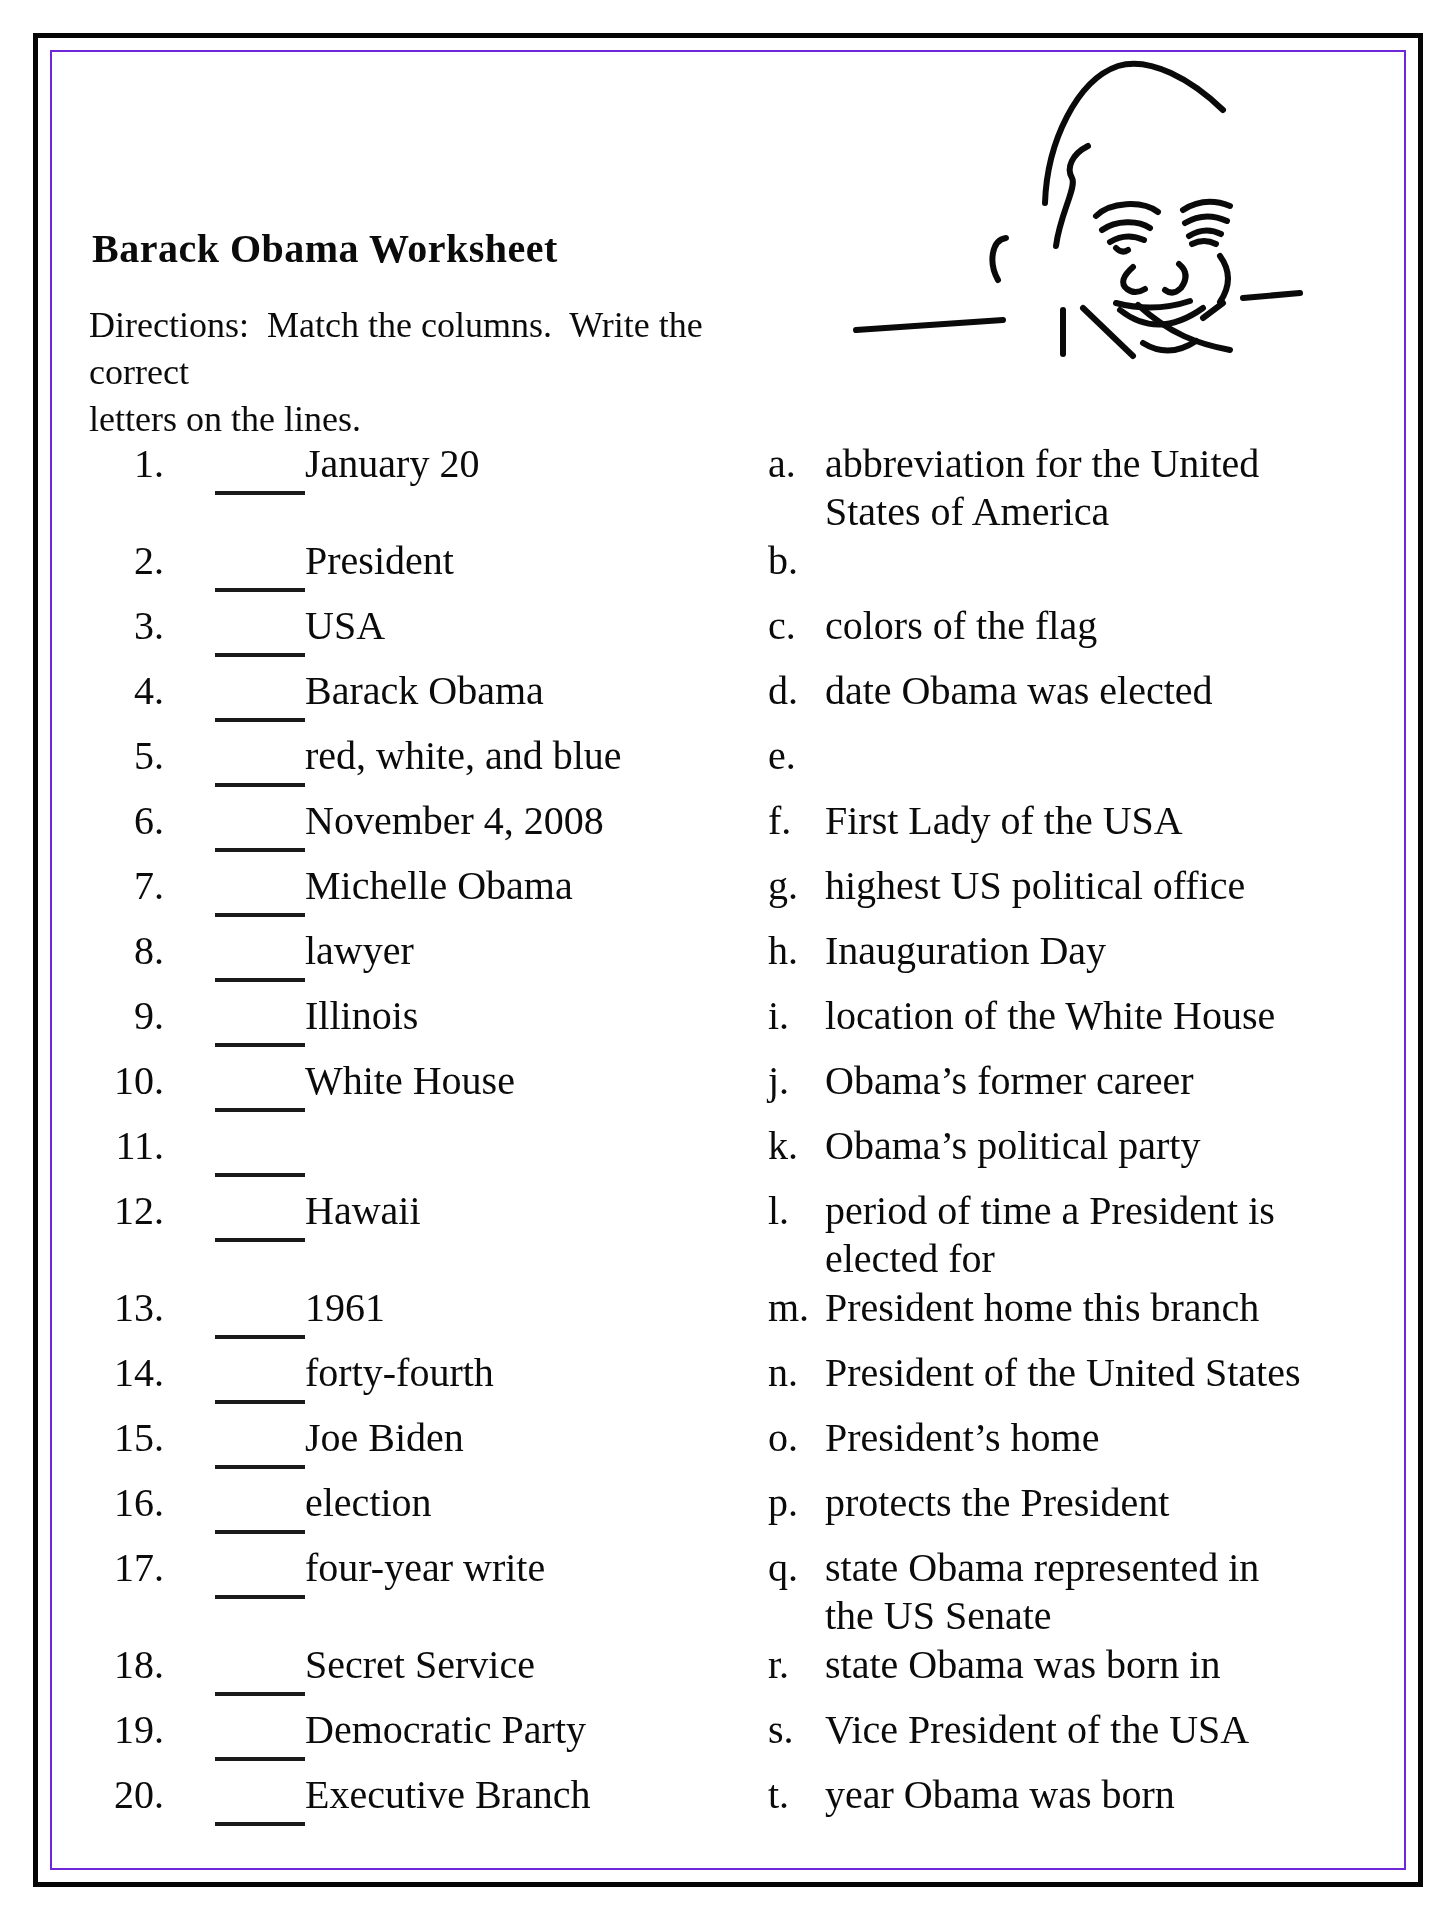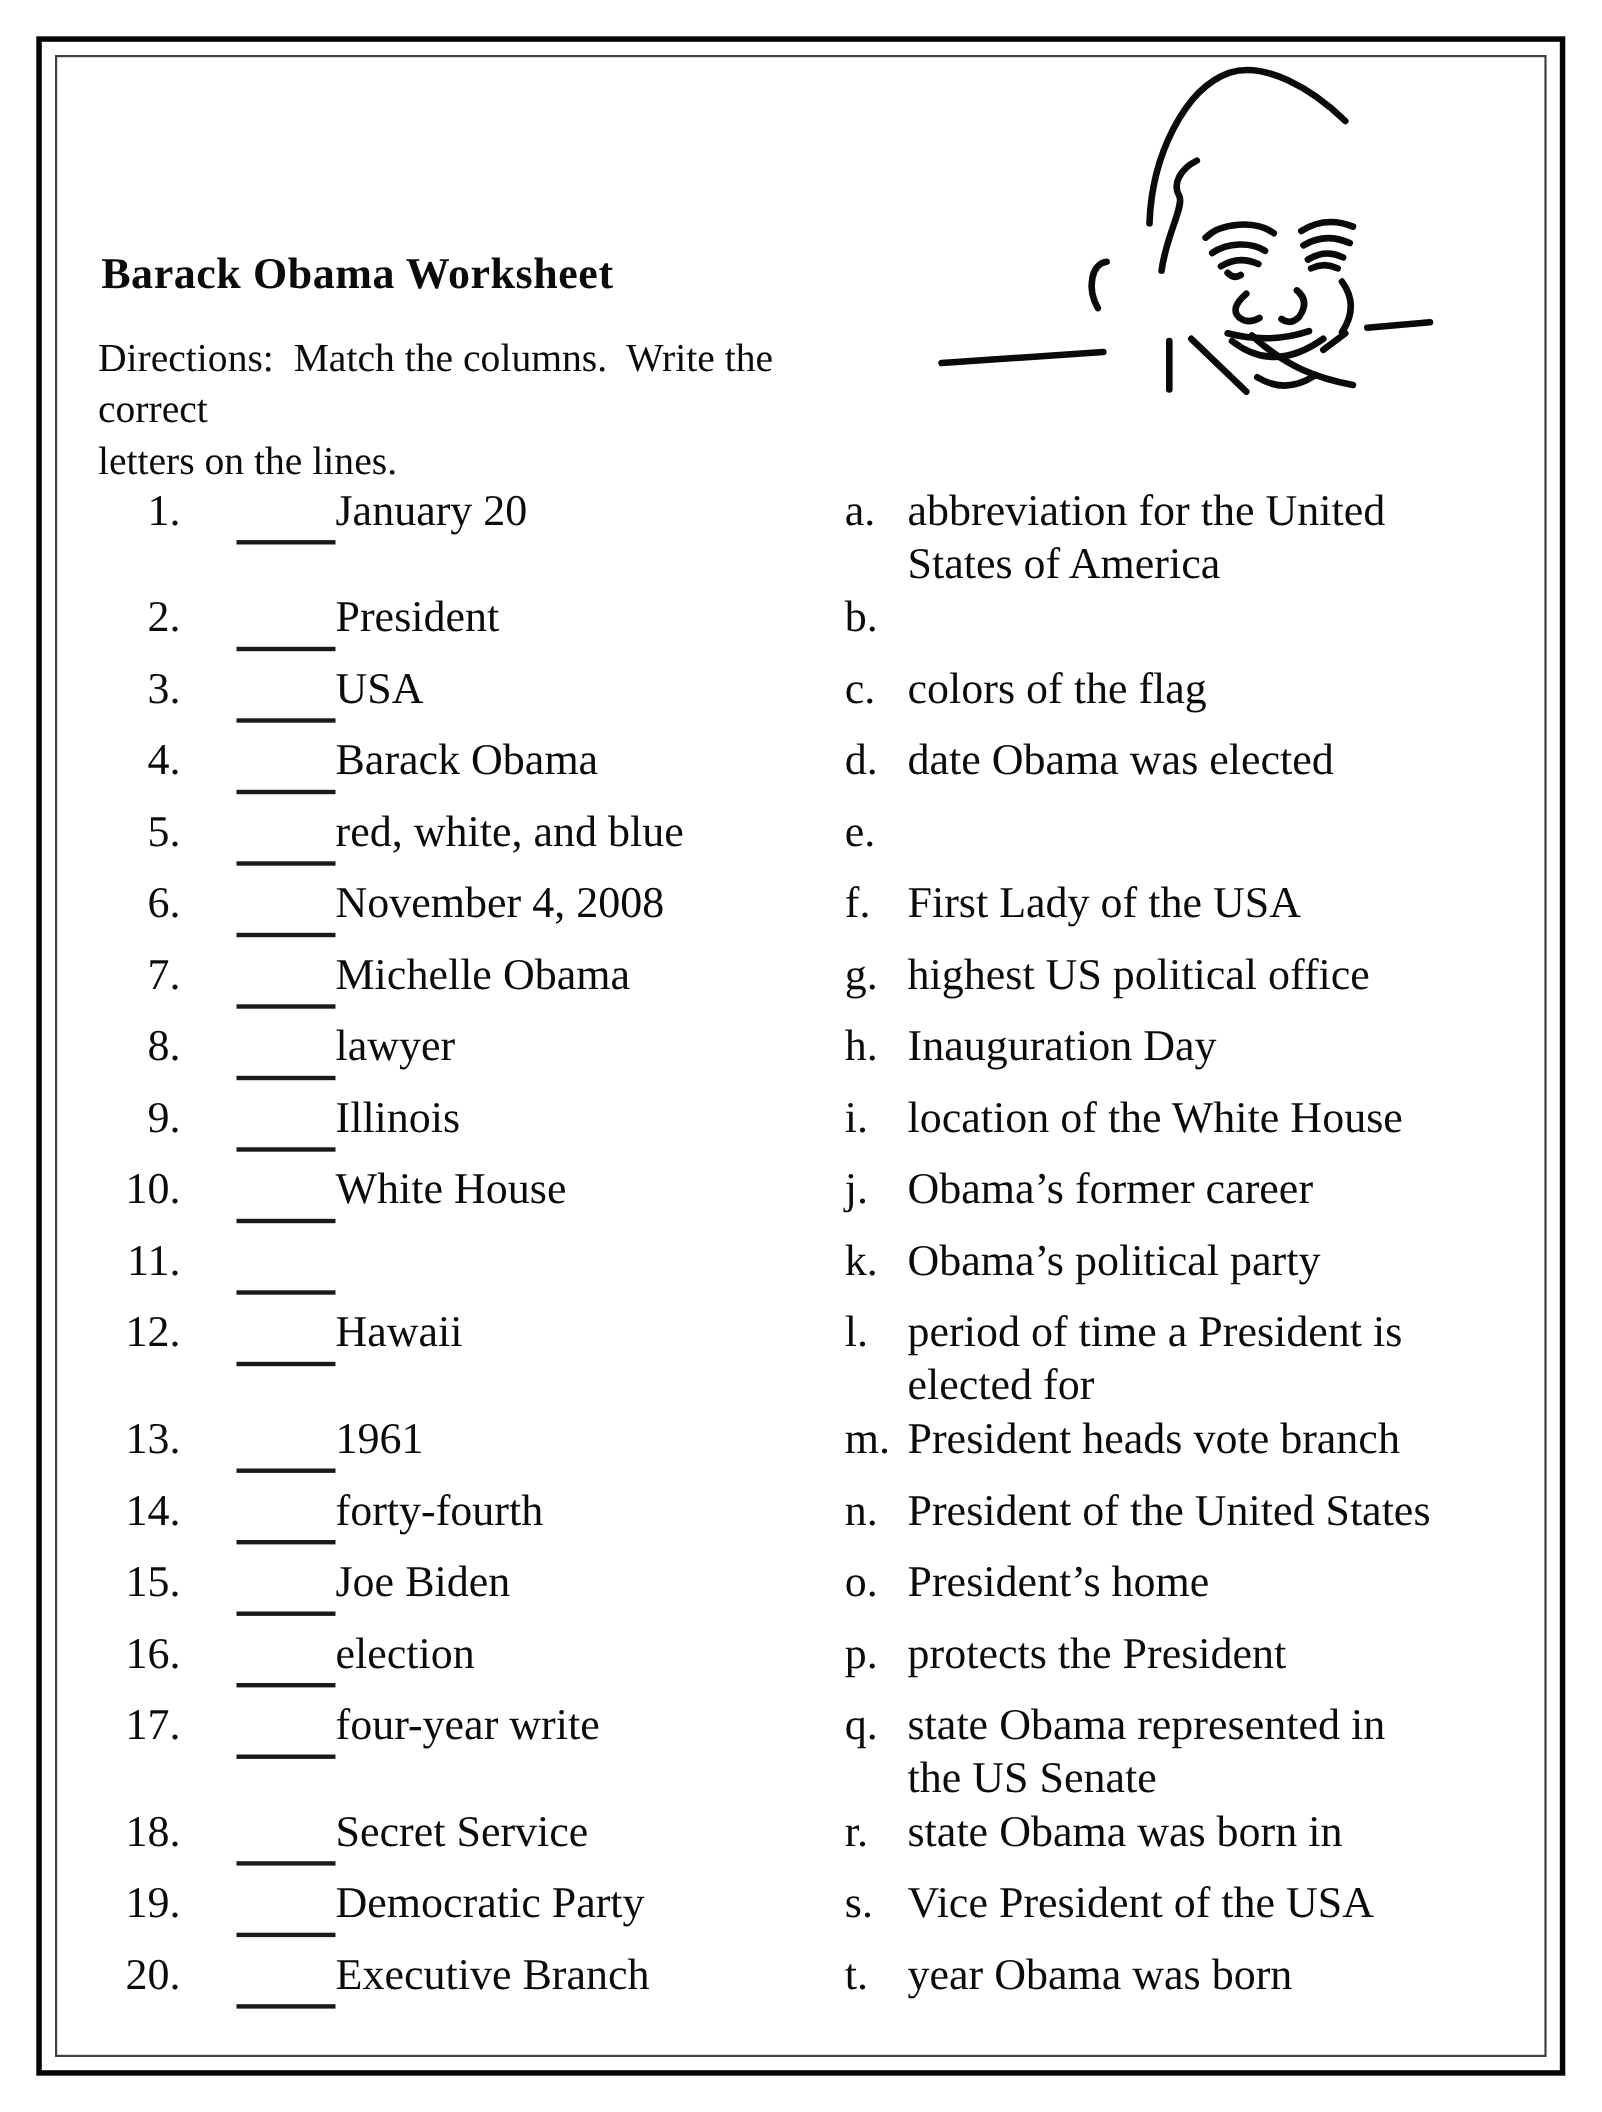--- a/index.html
+++ b/index.html
@@ -8,21 +8,21 @@
     font-family:"Liberation Serif","DejaVu Serif",serif;
     color:#0b0b0b;
   }
   .page-outer {
     position:absolute; inset:33px;
     border:5px solid #050505;
     background:#ffffff;
   }
   .page-inner {
     position:absolute; inset:12px;
-    border:2px solid #404040;
+    border:2px solid #6d28d9;
     overflow:hidden;
   }
   .title {
     position:absolute; left:40px; top:144px;
     font-size:40px; font-weight:bold; line-height:52px;
     letter-spacing:0.5px;
   }
   .directions {
     position:absolute; left:37px; top:250px;
     font-size:36px; line-height:47px;
@@ -257,21 +257,21 @@
   </div>
 
   <div class="row">
     <div class="row-left">
       <span class="num">13.</span>
       <span class="blank"></span>
       <span class="term">1961</span>
     </div>
     <div class="row-right">
       <span class="letter">m.</span>
-      <span class="desc">President heads vote branch</span>
+      <span class="desc">President home this branch</span>
     </div>
   </div>
 
   <div class="row">
     <div class="row-left">
       <span class="num">14.</span>
       <span class="blank"></span>
       <span class="term">forty-fourth</span>
     </div>
     <div class="row-right">

